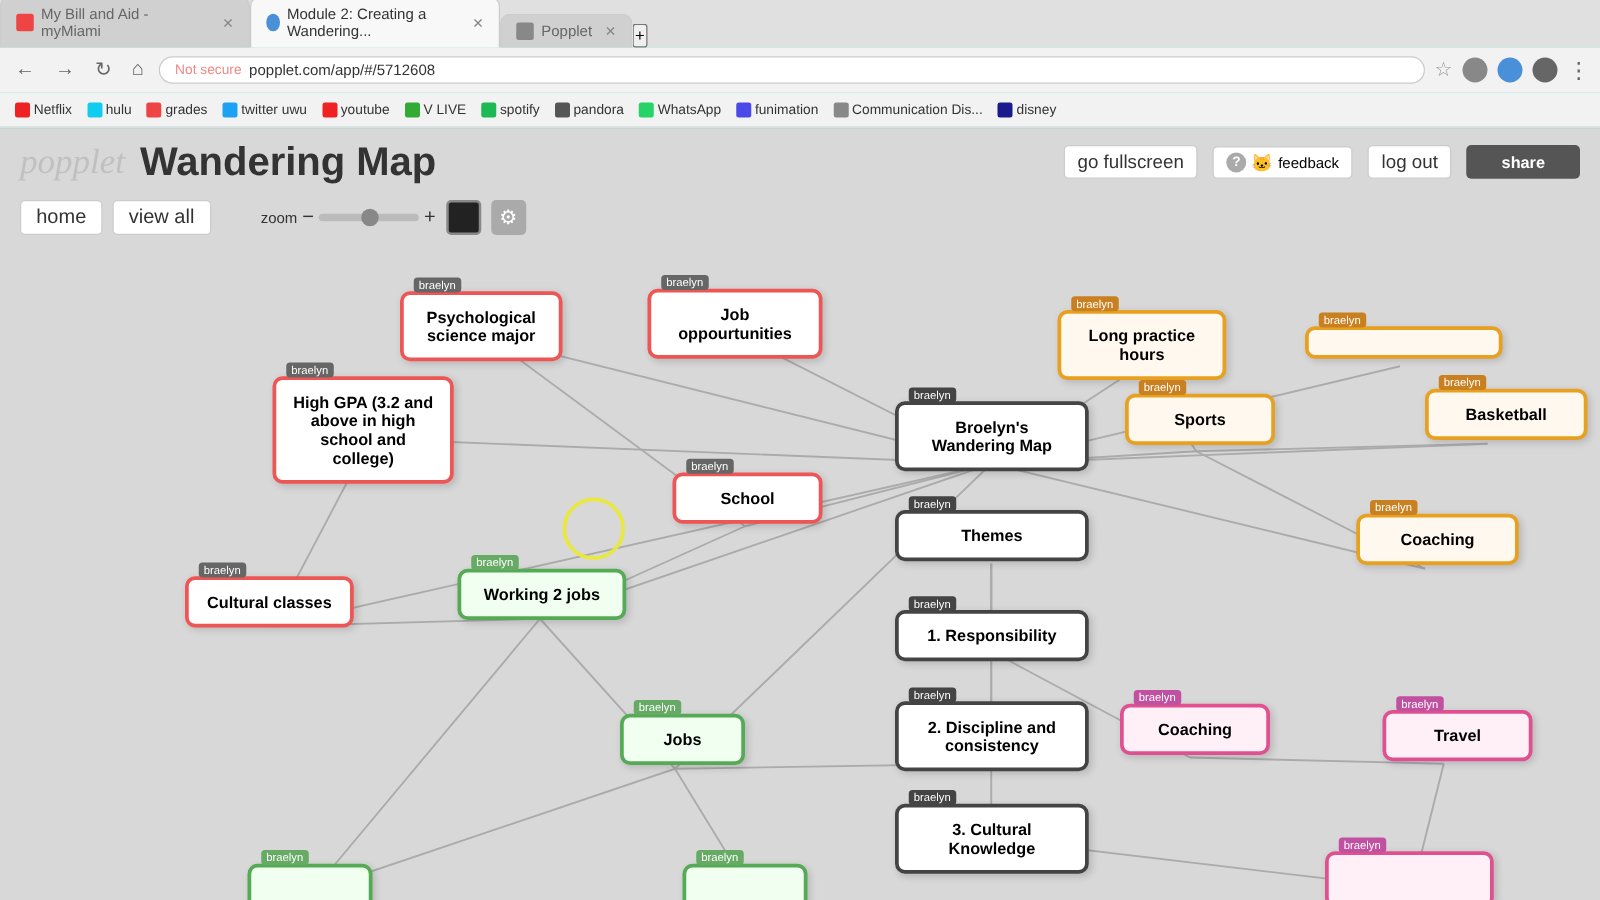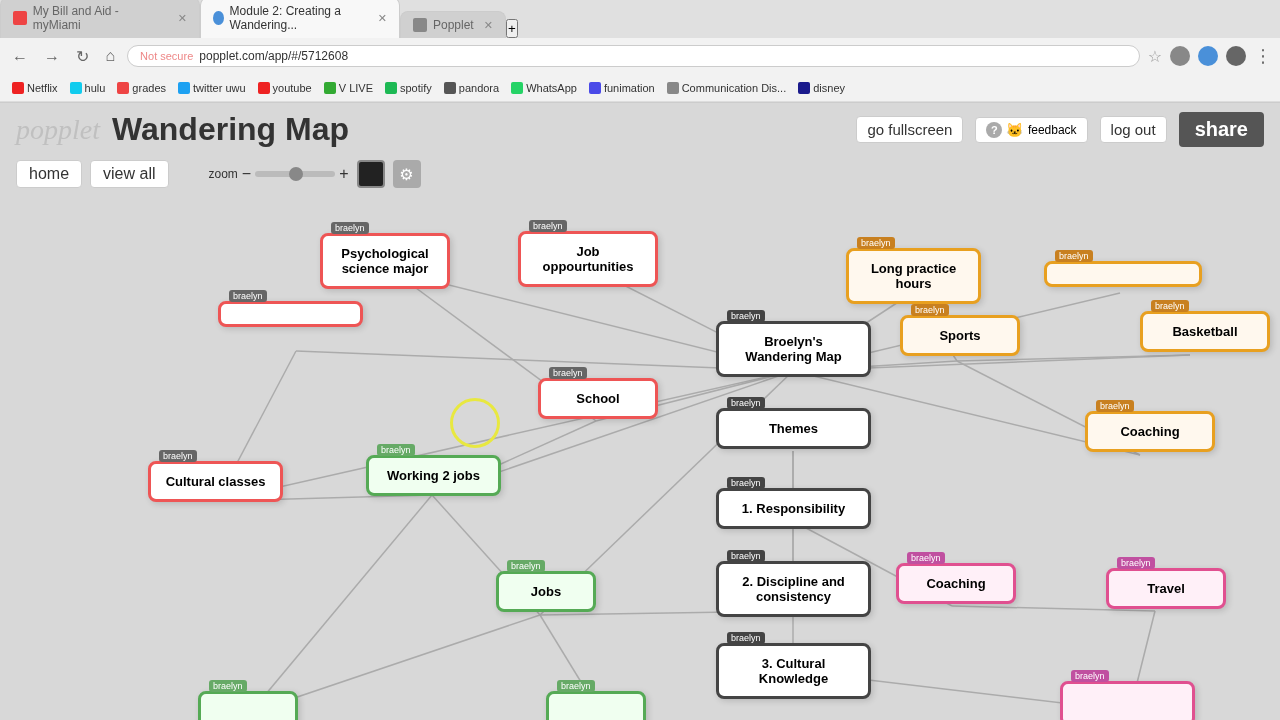--- a/index.html
+++ b/index.html
@@ -18,21 +18,21 @@
     .bookmarks-bar { display: flex; align-items: center; padding: 3px 8px; gap: 4px; background: #f2f2f2; border-bottom: 1px solid #ddd; height: 28px; overflow: hidden; }
     .bookmark { display: flex; align-items: center; gap: 3px; font-size: 11px; color: #333; cursor: pointer; white-space: nowrap; padding: 1px 4px; border-radius: 3px; }
 
     
     .app-area { background: #d8d8d8; height: calc(720px - 38px - 36px - 28px); position: relative; overflow: hidden; }
 
     
     .app-topbar { display: flex; align-items: center; padding: 8px 16px; gap: 12px; position: relative; z-index: 10; }
     .popplet-logo { font-size: 28px; font-style: italic; color: #c0c0c0; font-family: Georgia, serif; }
     .top-btn { background: white; border: 1px solid #ccc; border-radius: 4px; padding: 4px 10px; font-size: 15px; cursor: pointer; color: #333; }
-    .top-btn.share-btn { background: #555; color: white; border: none; padding: 6px 16px; font-size: 20px; font-weight: bold; }
+    .top-btn.share-btn { background: #555; color: white; border: none; padding: 6px 28px; font-size: 13px; font-weight: bold; }
     .feedback-btn { display: flex; align-items: center; gap: 4px; background: white; border: 1px solid #ccc; border-radius: 4px; padding: 4px 10px; font-size: 12px; cursor: pointer; }
     .question-icon { background: #aaa; color: white; border-radius: 50%; width: 16px; height: 16px; display: inline-flex; align-items: center; justify-content: center; font-size: 11px; font-weight: bold; }
 
     
     .app-toolbar { display: flex; align-items: center; padding: 4px 16px; gap: 8px; }
     .tool-btn { background: white; border: 1px solid #ccc; border-radius: 4px; padding: 4px 12px; font-size: 16px; cursor: pointer; color: #333; }
     .zoom-control { display: flex; align-items: center; gap: 4px; font-size: 12px; color: #333; margin-left: 32px; }
     .color-swatch { width: 28px; height: 28px; background: #222; border-radius: 4px; cursor: pointer; border: 2px solid #888; }
     .gear-icon { width: 28px; height: 28px; background: #aaa; border-radius: 4px; display: flex; align-items: center; justify-content: center; cursor: pointer; color: white; font-size: 16px; }
 
@@ -249,20 +249,21 @@
       <span>Psychological science major</span>
     </div>
 
     <div class="card red" style="left:518px;top:28px;width:140px;">
       <span class="card-label">braelyn</span>
       <span>Job oppourtunities</span>
     </div>
 
     <div class="card red" style="left:218px;top:98px;width:145px;">
       <span class="card-label">braelyn</span>
+      <span>High GPA (3.2 and above in high school and college)</span>
     </div>
 
     <div class="card red" style="left:538px;top:175px;width:120px;">
       <span class="card-label">braelyn</span>
       <span>School</span>
     </div>
 
     <div class="card red" style="left:148px;top:258px;width:135px;">
       <span class="card-label">braelyn</span>
       <span>Cultural classes</span>

